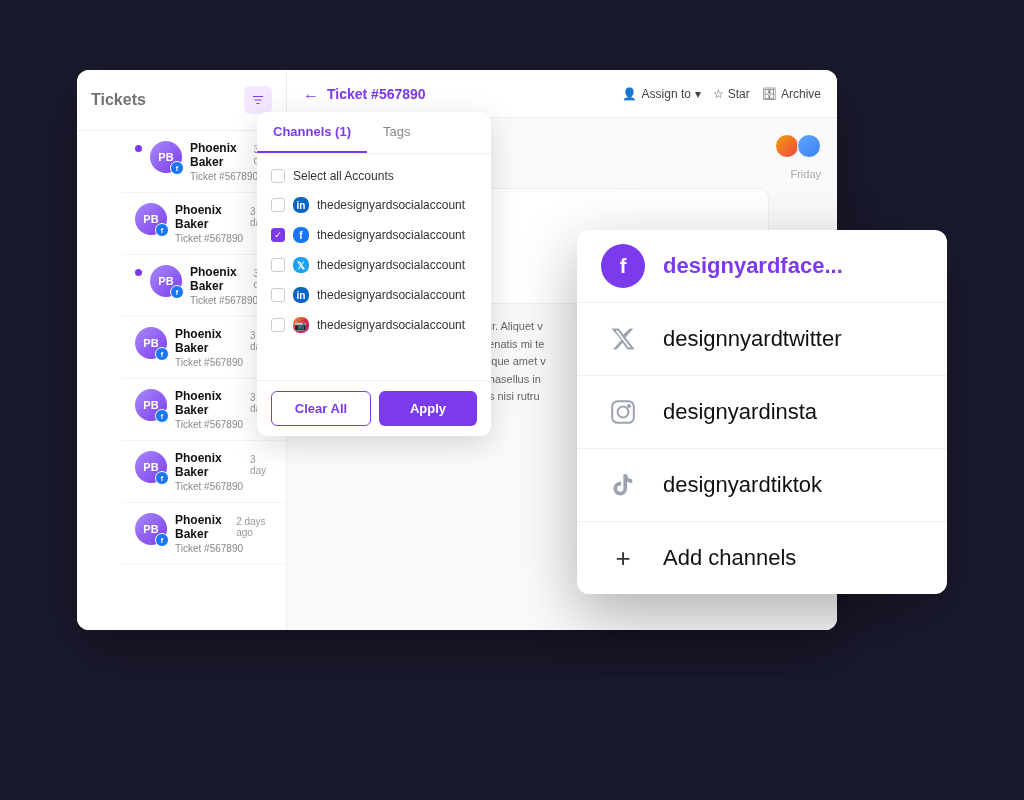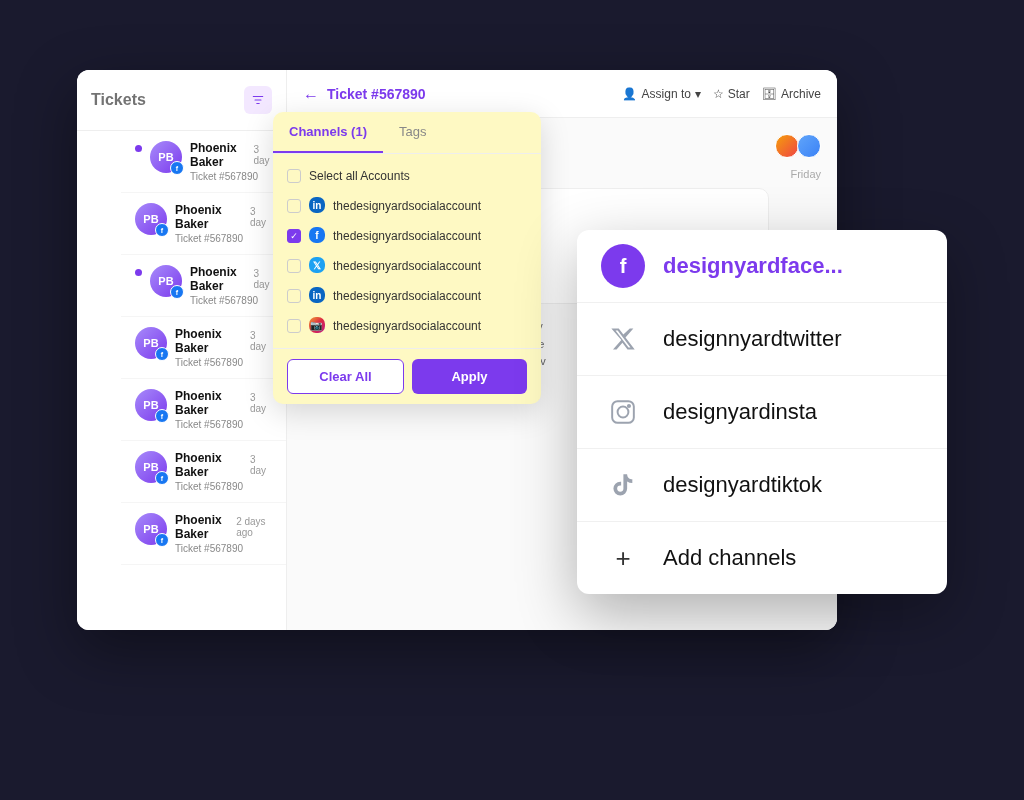--- a/index.html
+++ b/index.html
@@ -238,23 +238,23 @@
       height: 24px;
       border-radius: 50%;
       background: linear-gradient(135deg, #f59e0b, #ef4444);
       border: 1.5px solid #fff;
     }
 
     
     .filter-dropdown {
       position: absolute;
       top: 42px;
-      left: 196px;
-      width: 268px;
-      background: #fef9c3;
+      left: 180px;
+      width: 234px;
+      background: #ffffff;
       border-radius: 10px;
       box-shadow: 0 8px 30px rgba(0,0,0,0.15);
       z-index: 10;
       overflow: hidden;
     }
 
     .filter-tabs {
       display: flex;
       border-bottom: 1px solid #eee;
     }
@@ -273,21 +273,21 @@
       border-bottom: 2px solid #7c3aed;
       font-weight: 600;
     }
 
     .filter-body {
       padding: 8px 0;
     }
 
     .filter-option {
       display: flex;
-      align-items: flex-end;
+      align-items: center;
       padding: 7px 14px;
       gap: 8px;
       font-size: 12px;
       color: #333;
       cursor: pointer;
     }
 
     .checkbox {
       width: 14px;
       height: 14px;
@@ -325,20 +325,21 @@
     .icon-linkedin { background: #0a66c2; color: #fff; }
     .icon-facebook { background: #1877f2; color: #fff; }
     .icon-twitter { background: #1da1f2; color: #fff; }
     .icon-instagram { background: linear-gradient(135deg, #f09433, #e6683c, #dc2743, #cc2366, #bc1888); color: #fff; }
 
     .filter-footer {
       display: flex;
       padding: 10px 14px;
       gap: 8px;
       border-top: 1px solid #eee;
+      margin-top: 32px;
     }
 
     .btn-clear {
       flex: 1;
       padding: 9px;
       border: 1.5px solid #7c3aed;
       border-radius: 6px;
       background: #fff;
       color: #7c3aed;
       font-size: 13px;

